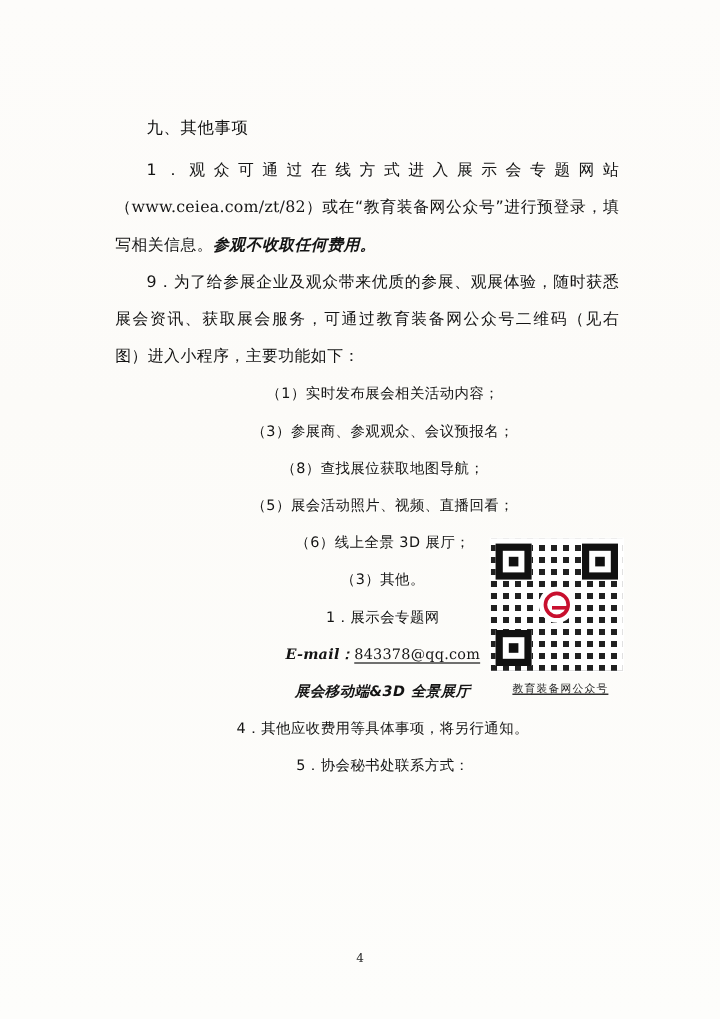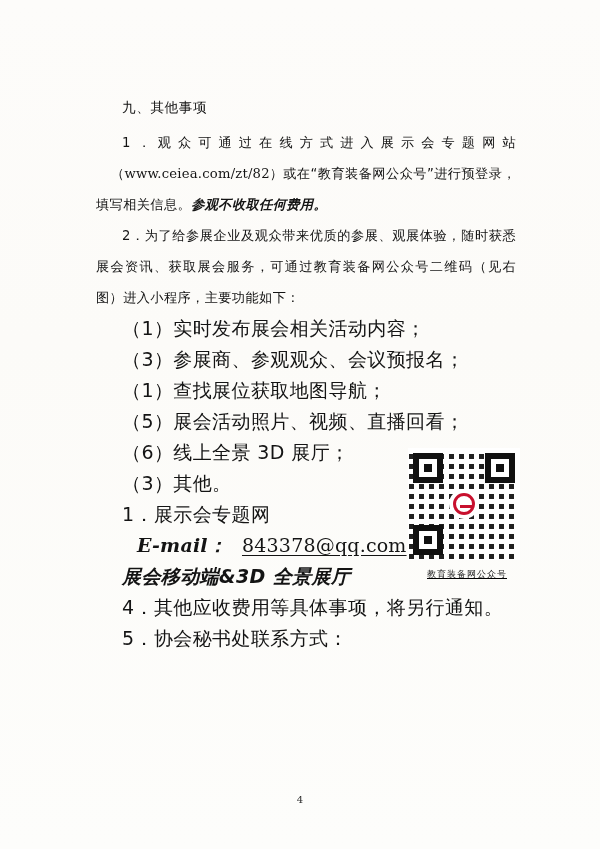--- a/index.html
+++ b/index.html
@@ -50,33 +50,33 @@
   .indent {
     text-indent: 26px;
   }
   .bold {
     font-weight: bold;
     font-style: italic;
   }
   .mono {
     font-family: "DejaVu Serif", serif;
     letter-spacing: 0.2px;
-    margin-left: 15px;
   }
   .underline {
     text-decoration: underline;
     text-underline-offset: 3px;
   }
   .list-line {
-    font-size: 19px;
+    font-size: 12px;
     line-height: 31px;
     color: #141414;
     letter-spacing: 0.4px;
     margin: 0;
     padding-left: 26px;
+    text-align: center;
   }
   .flowblock {
     position: relative;
   }
   .qr-wrap {
     position: absolute;
     right: -10px;
     top: 228px;
     width: 118px;
     text-align: center;
@@ -168,25 +168,25 @@
 
   <div class="content">
 
     <p class="heading indent">九、其他事项</p>
 
     <div class="spacer-2"></div>
 
     <p class="para indent"><span>1．观众可通过在线方式进入展示会专题网站</span><span class="mono">（www.ceiea.com/zt/82）</span><span>或在“教育装备网公众号”进行预登录，填写相关信息。</span><span class="bold">参观不收取任何费用。</span></p>
 
     <div class="flowblock">
-      <p class="para indent">2．为了给参展企业及观众带来优质的参展、观展体验，随时获悉展会资讯、获取展会服务，可通过教育装备网公众号二维码（见右图）进入小程序，主要功能如下：</p>
+      <p class="para indent">9．为了给参展企业及观众带来优质的参展、观展体验，随时获悉展会资讯、获取展会服务，可通过教育装备网公众号二维码（见右图）进入小程序，主要功能如下：</p>
 
       <p class="list-line">（1）实时发布展会相关活动内容；</p>
       <p class="list-line">（3）参展商、参观观众、会议预报名；</p>
-      <p class="list-line">（1）查找展位获取地图导航；</p>
+      <p class="list-line">（8）查找展位获取地图导航；</p>
       <p class="list-line">（5）展会活动照片、视频、直播回看；</p>
       <p class="list-line">（6）线上全景 3D 展厅；</p>
       <p class="list-line">（3）其他。</p>
 
       <div class="qr-wrap">
         <div class="qr">
           <div class="qr-eye tl"></div>
           <div class="qr-eye tr"></div>
           <div class="qr-eye bl"></div>
           <div class="qr-logo">

